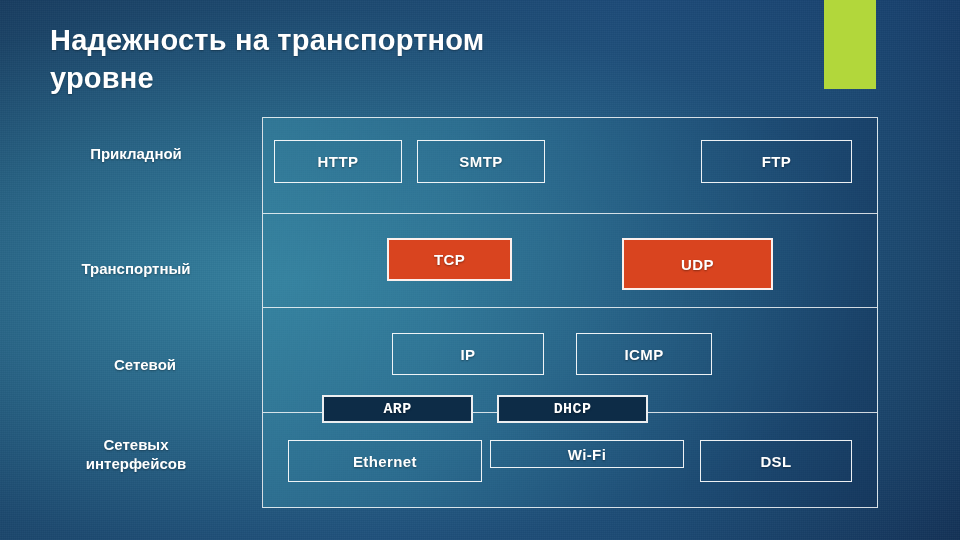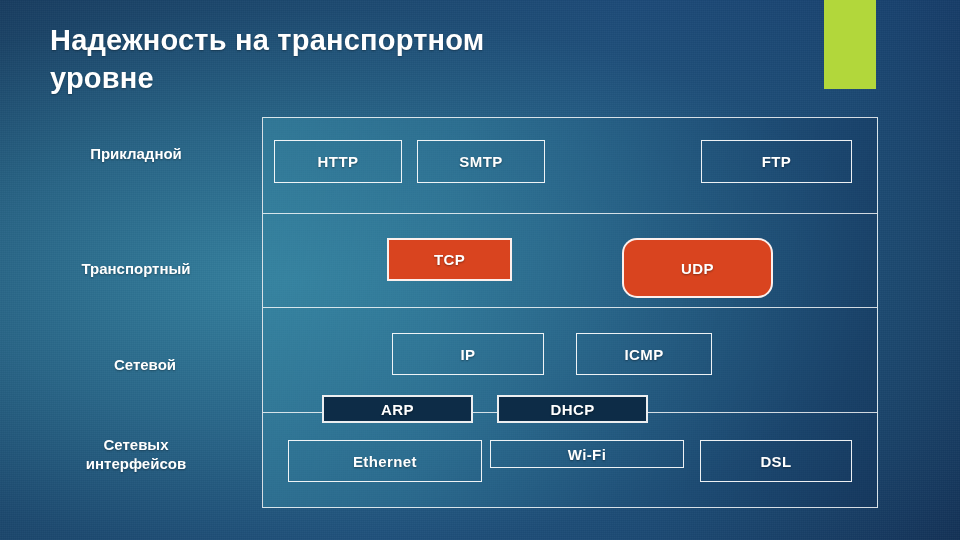--- a/index.html
+++ b/index.html
@@ -131,21 +131,21 @@
     border: 1px solid rgba(255,255,255,0.92);
     font-size: 15px;
     font-weight: bold;
     color: #ffffff;
     letter-spacing: 0.4px;
     text-shadow: 0 1px 2px rgba(0,0,0,0.38);
     z-index: 6;
   }
   .proto-box.outline { background: transparent; }
   .proto-box.filled-orange { background: #d9441f; border-width: 2px; }
-  .proto-box.filled-navy   { background: #0d2c47; border-width: 2px; }
+  .proto-box.filled-navy   { background: #0d2c47; border-width: 2px; font-family: Liberation Mono, monospace; }
 </style>
 </head>
 <body>
 
 <div id="slide">
 
   <div id="accent-block"></div>
 
   <div id="title">Надежность на транспортном
 уровне</div>
@@ -160,21 +160,21 @@
     <div class="row-divider" style="top:95px;"></div>
     <div class="row-divider" style="top:189px;"></div>
     <div class="row-divider" style="top:294px;"></div>
   </div>
 
   <div class="proto-box outline" style="left:274px; top:140px; width:128px; height:43px;">HTTP</div>
   <div class="proto-box outline" style="left:417px; top:140px; width:128px; height:43px;">SMTP</div>
   <div class="proto-box outline" style="left:701px; top:140px; width:151px; height:43px;">FTP</div>
 
   <div class="proto-box filled-orange" style="left:375px; top:238px; width:125px; height:43px;margin-left:12px;">TCP</div>
-  <div class="proto-box filled-orange" style="left:622px; top:238px; width:151px; height:60px;border-radius:15px;">UDP</div>
+  <div class="proto-box filled-orange" style="left:622px; top:238px; width:151px; height:52px;">UDP</div>
 
   <div class="proto-box outline" style="left:392px; top:333px; width:152px; height:42px;">IP</div>
   <div class="proto-box outline" style="left:576px; top:333px; width:136px; height:42px;">ICMP</div>
 
   <div class="proto-box filled-navy" style="left:322px; top:395px; width:151px; height:28px;">ARP</div>
   <div class="proto-box filled-navy" style="left:497px; top:395px; width:151px; height:28px;">DHCP</div>
 
   <div class="proto-box outline" style="left:288px; top:440px; width:194px; height:42px;">Ethernet</div>
   <div class="proto-box outline" style="left:490px; top:440px; width:194px; height:28px;">Wi-Fi</div>
   <div class="proto-box outline" style="left:700px; top:440px; width:152px; height:42px;">DSL</div>

